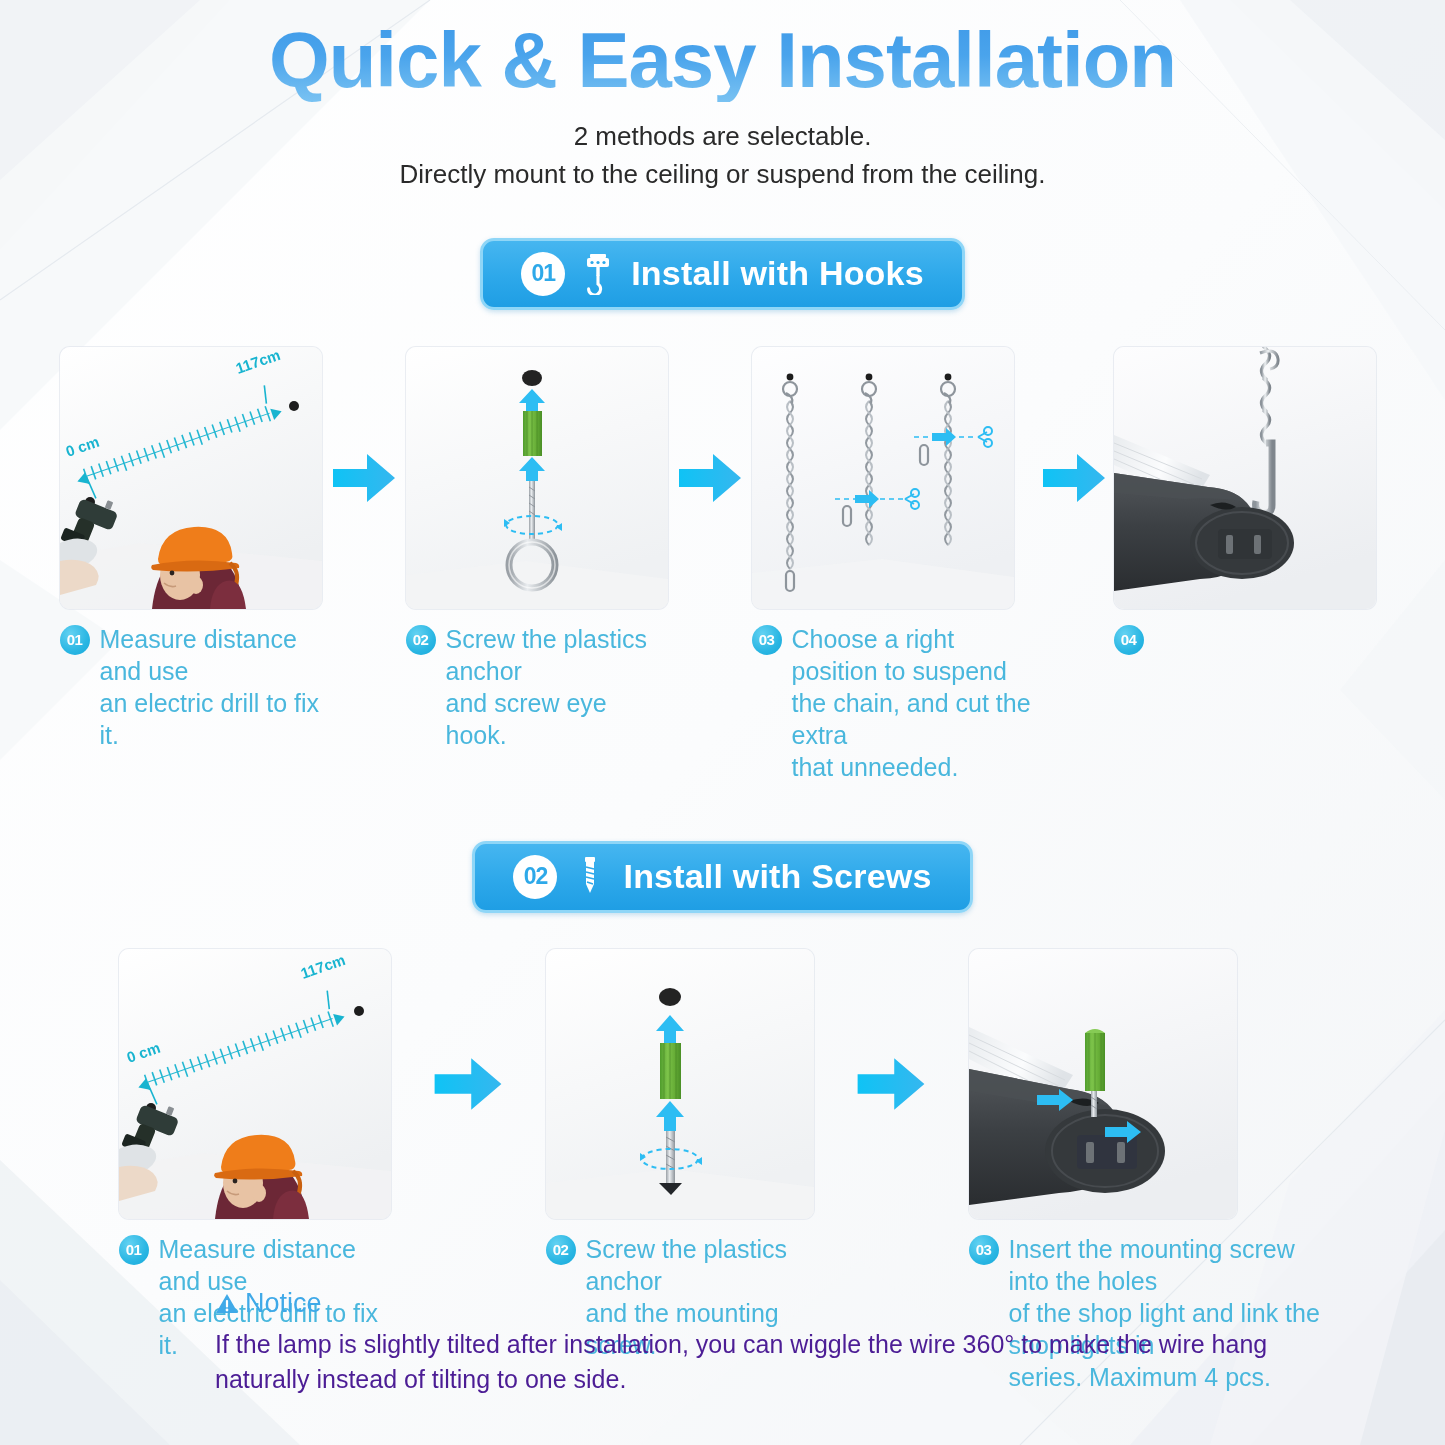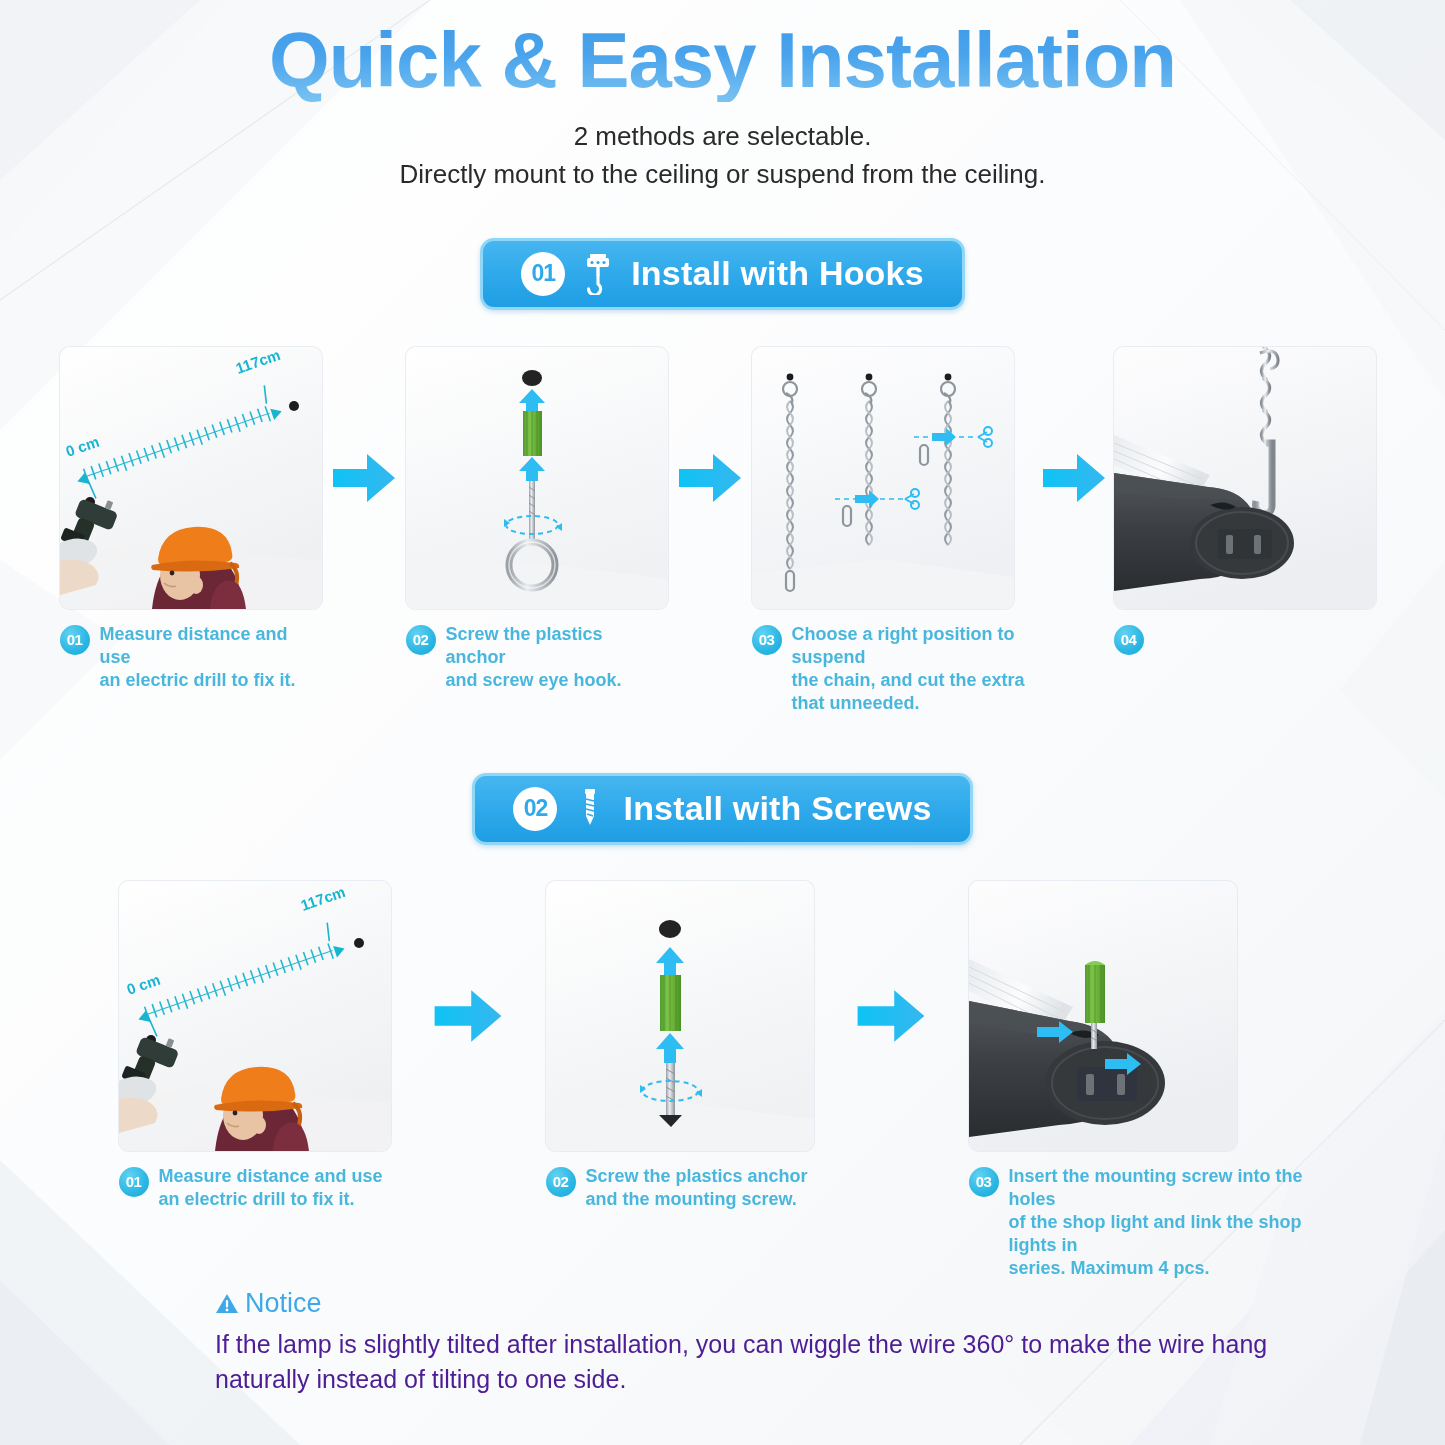--- a/index.html
+++ b/index.html
@@ -76,22 +76,22 @@
   .caption { display:flex; gap:10px; margin-top:14px; }
   .cap-badge {
     width:30px; height:30px; border-radius:50%; flex:none;
     background:radial-gradient(circle at 35% 30%,#63d2f2 0%,#2ab6e3 60%,#16a9da 100%);
     color:#fff; font-size:15px; font-weight:bold;
     display:flex; align-items:center; justify-content:center;
     letter-spacing:-.5px;
     margin-top:2px;
   }
   .cap-text {
-    color:#49b7dd; font-size:18px; line-height:1.28; white-space:pre-line;
-    font-weight:700;
+    color:#49b7dd; font-size:25px; line-height:1.28; white-space:pre-line;
+    font-weight:400;
   }
 
   .arrow { flex:none; display:flex; align-items:center; }
   .arrow svg { display:block; }
 
   
   .notice { position:absolute; left:215px; top:1288px; width:1060px; }
   .notice-head { display:flex; align-items:center; gap:6px; }
   .warn-icon { width:24px; height:24px; flex:none; }
   .notice-title { color:#3fa9e8; font-size:27px; font-weight:normal; }

